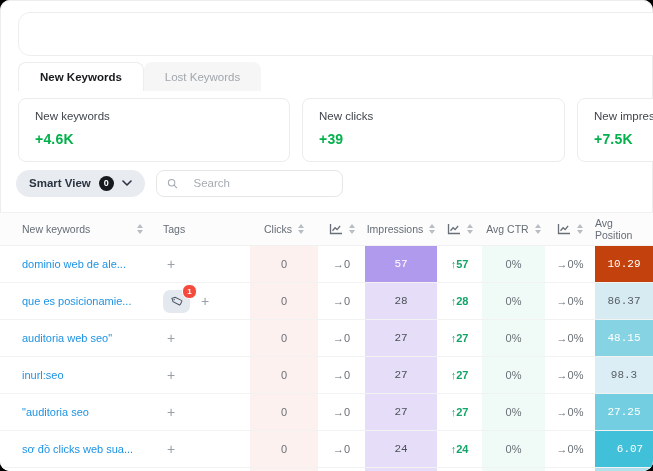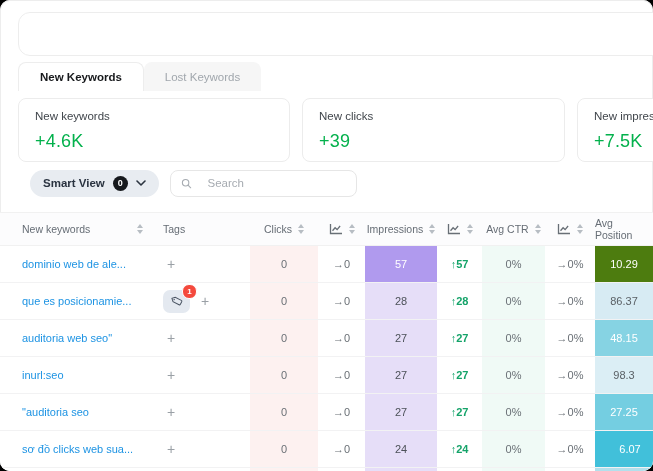--- a/index.html
+++ b/index.html
@@ -8,24 +8,24 @@
   .topbox{position:absolute;left:18px;right:-24px;top:12px;height:42px;border:1px solid #ededed;border-radius:12px;background:#fff;}
   
   .tabs{position:absolute;left:18px;top:62px;display:flex;}
   .tab{height:29px;padding:0 21px;display:flex;align-items:center;font-size:11.5px;border-radius:8px 8px 0 0;cursor:pointer;box-sizing:border-box;}
   .tab.active{background:#fff;border:1px solid #ededed;border-bottom:none;font-weight:700;color:#17191c;}
   .tab.inactive{background:#f6f6f6;color:#a1a7ad;}
   
   .cards{position:absolute;left:18px;top:98px;height:64px;display:flex;gap:12px;}
   .stat{box-sizing:border-box;border:1px solid #ececec;border-radius:8px;padding:11px 16px;background:#fff;flex-shrink:0;}
   .stat .label{font-size:11.5px;color:#41464c;}
-  .stat .value{font-size:18px;font-weight:400;color:#03b14c;margin-top:9px;letter-spacing:.2px;}
+  .stat .value{font-size:14px;font-weight:700;color:#03b14c;margin-top:9px;letter-spacing:.2px;}
   .stat.w1{width:272px;} .stat.w2{width:263px;} .stat.w3{width:240px;}
   
-  .filters{position:absolute;left:30px;top:176px;height:14px;display:flex;gap:11px;align-items:center;}
+  .filters{position:absolute;left:16px;top:176px;height:14px;display:flex;gap:11px;align-items:center;}
   .smartview{height:27px;border-radius:14px;background:#e8ecf1;display:inline-flex;align-items:center;gap:8px;padding:0 13px;font-size:11.5px;font-weight:600;color:#2a3340;cursor:pointer;border:none;}
   .badge0{width:15px;height:15px;border-radius:50%;background:#16191d;color:#fff;font-size:9px;font-weight:700;display:flex;align-items:center;justify-content:center;}
   .search{box-sizing:border-box;width:187px;height:27px;border:1px solid #e6e6e6;border-radius:8px;display:flex;align-items:center;gap:14px;padding:0 10px;background:#fff;}
   .search input{border:none;outline:none;font-size:11.5px;color:#333;width:100%;background:transparent;font-family:inherit;}
   .search input::placeholder{color:#a6abb1;}
   
   .table{position:absolute;left:0;right:0;top:212px;}
   .thead,.tr{display:grid;grid-template-columns:155px 95px 68px 47px 72px 45px 63px 50px 58px;}
   .thead{height:34px;background:#fcfcfd;border-top:1px solid #f1f1f1;border-bottom:1px solid #f1f1f1;font-size:10.5px;color:#666d75;box-sizing:border-box;}
   .th{display:flex;align-items:center;gap:6px;justify-content:center;cursor:pointer;}
@@ -39,21 +39,21 @@
   .td.ctr{background:#f0faf6;}
   .td.itrend{color:#14a369;font-weight:600;}
   .kwlink{color:#1d93e3;text-decoration:none;white-space:nowrap;overflow:hidden;text-overflow:ellipsis;max-width:128px;cursor:pointer;}
   .plus{color:#9aa0a6;font-size:14px;line-height:1;cursor:pointer;padding:0 4px;}
   .chip{position:relative;width:27px;height:23px;border-radius:7px;background:#e4e9f0;display:flex;align-items:center;justify-content:center;cursor:pointer;}
   .rbadge{position:absolute;top:-6px;right:-7px;min-width:13px;height:13px;border-radius:7px;background:#f4493d;color:#fff;font-size:8px;font-weight:700;display:flex;align-items:center;justify-content:center;border:1.5px solid #fff;box-sizing:content-box;}
   .sort{display:inline-flex;flex-direction:column;gap:2px;}
   .sort i{width:0;height:0;border-left:3px solid transparent;border-right:3px solid transparent;display:block;}
   .sort .up{border-bottom:4px solid #b7bdc3;}
   .sort .dn{border-top:4px solid #b7bdc3;}
-  .heat{width:100%;height:100%;display:flex;align-items:center;justify-content:center;}
+  .heat{width:100%;height:100%;display:flex;align-items:center;justify-content:center;font-family:Liberation Mono, monospace;}
 </style>
 </head>
 <body>
 
 <div class="card">
 
   <div class="topbox"></div>
 
   <div class="tabs">
     <div class="tab active">New Keywords</div>
@@ -169,21 +169,21 @@
         </div>
       <div class="td clicks">0</div>
       <div class="td">→0</div>
       <div class="td">
           <span class="heat" style="background-color: rgb(176, 154, 238); color: rgb(255, 255, 255);">57</span>
         </div>
       <div class="td itrend">↑57</div>
       <div class="td ctr">0%</div>
       <div class="td">→0%</div>
       <div class="td">
-          <span class="heat" style="background-color: #4d7c0f; color: rgb(255, 255, 255);">10.29</span>
+          <span class="heat" style="background-color: #c2410c; color: rgb(255, 255, 255);">10.29</span>
         </div>
     </div>
 
     <div class="tr">
       <div class="td kw">
           <a class="kwlink">que es posicionamie...</a>
         </div>
       <div class="td tags">
         <span class="chip">
           <svg width="12" height="12" viewBox="0 0 24 24" style="transform:rotate(-18deg)">

